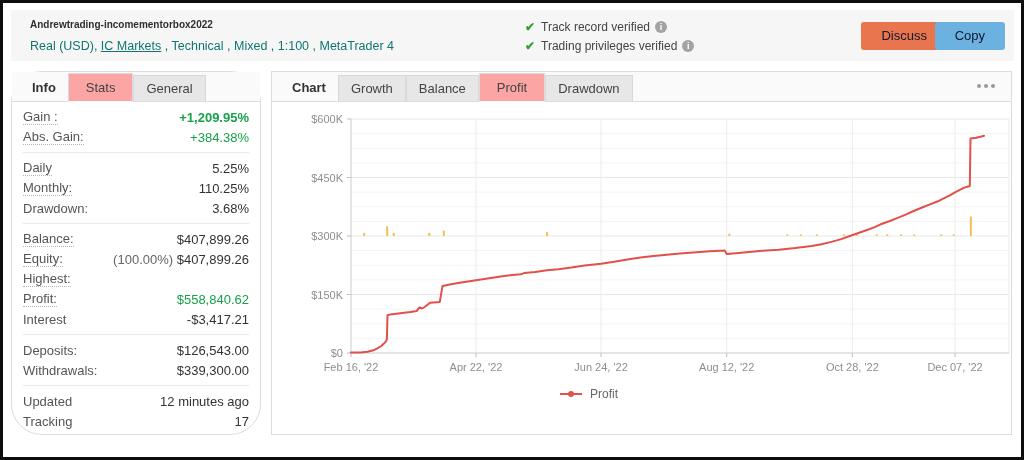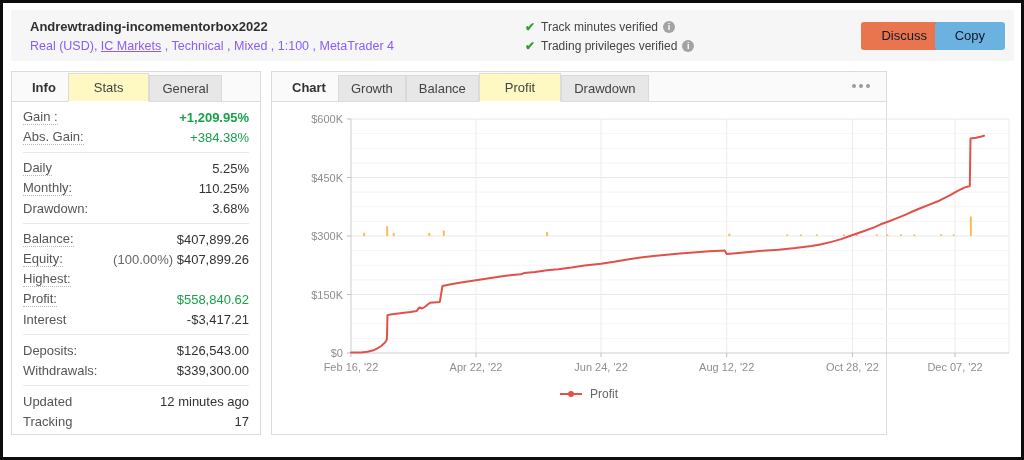--- a/index.html
+++ b/index.html
@@ -1,40 +1,40 @@
 <!DOCTYPE html>
 <html><head>
 <meta charset="utf-8">
 <style>
   html,body{margin:0;padding:0;background:#fff;font-family:"Liberation Sans",sans-serif;}
   #frame{position:relative;width:1024px;height:460px;box-sizing:border-box;border:3px solid #0d0d0d;background:#fff;overflow:hidden;}
 
   
   .header{position:absolute;left:8px;top:7px;width:1003px;height:51px;background:#f6f6f6;border-radius:2px;}
-  .acct-title{position:absolute;left:19px;top:9px;font-size:13px;font-weight:bold;color:#2f2f2f;}
-  .acct-sub{position:absolute;left:19px;top:29px;font-size:12.5px;color:#8b5cf6;}
+  .acct-title{position:absolute;left:19px;top:9px;font-size:10px;font-weight:bold;color:#2f2f2f;}
+  .acct-sub{position:absolute;left:19px;top:29px;font-size:12.5px;color:#0f766e;}
   .acct-sub .broker{text-decoration:underline;cursor:pointer;}
   .verified{position:absolute;left:514px;top:7px;}
   .vrow{display:flex;align-items:center;height:19px;font-size:12px;color:#444;}
   .check{color:#2ca12c;font-size:12px;font-weight:bold;margin-right:6px;}
   .info-i{display:inline-block;width:12px;height:12px;margin-left:5px;border-radius:50%;background:#a3a3a3;color:#fff;font-size:9px;font-weight:bold;line-height:12px;text-align:center;}
   .btn{position:absolute;top:12px;height:28px;line-height:28px;border-radius:3px;color:#0f172a;font-size:13px;padding:0 20px;cursor:pointer;}
   .btn.discuss{right:67px;background:#e8754e;}
   .btn.copy{right:9px;background:#6cb2e1;}
 
   
   .panel{position:absolute;background:#fff;border:1px solid #dcdcdc;box-sizing:border-box;}
-  #sidebar{left:8px;top:68px;width:250px;height:364px;}
-  #chartpanel{left:268px;top:68px;width:616px;height:364px;}
+  #sidebar{left:8px;top:68px;width:250px;height:364px;border-radius:31px;}
+  #chartpanel{left:268px;top:68px;width:741px;height:364px;}
 
   .tabbar{display:flex;align-items:flex-end;height:30px;background:#fafafa;border-bottom:1px solid #dcdcdc;padding-left:8px;box-sizing:border-box;position:relative;}
   .tab{font-size:13px;color:#444;padding:6px 12px 6px 12px;white-space:nowrap;}
   .tab.label{font-weight:bold;color:#333;}
   .tab.inactive{background:#e7e7e7;border:1px solid #d9d9d9;border-bottom:none;padding:5px 12px;cursor:pointer;}
-  .tab.active{background:#fef9c3;border:1px solid #dcdcdc;border-bottom:1px solid #fff;margin-bottom:-1px;padding:6px 25px;cursor:pointer;}
+  .tab.active{background:#fca5a5;border:1px solid #dcdcdc;border-bottom:1px solid #fff;margin-bottom:-1px;padding:6px 17px;cursor:pointer;}
   .menu-dots{position:absolute;right:16px;top:12px;display:flex;gap:3px;cursor:pointer;}
   .menu-dots i{width:4px;height:4px;border-radius:50%;background:#9a9a9a;}
 
   
   #sidebar-rows{padding:5px 11px 0 11px;}
   .srow{display:flex;justify-content:space-between;align-items:center;height:20px;font-size:13px;}
   .slabel{color:#555;}
   .slabel.dotted{border-bottom:1px dotted #b5b5b5;cursor:help;}
   .svalue{color:#333;}
   .svalue.green{color:#17a24a;}
@@ -51,21 +51,21 @@
 <body>
 
 <div id="frame">
 
   <div class="header">
     <div class="acct-title">Andrewtrading-incomementorbox2022</div>
     <div class="acct-sub"><span>Real (USD), </span><span class="broker">IC Markets</span><span> , Technical , Mixed , 1:100 , MetaTrader 4</span></div>
     <div class="verified">
         <div class="vrow">
           <span class="check">✔</span>
-          <span>Track minutes verified</span>
+          <span>Track record verified</span>
           <span class="info-i">i</span>
         </div>
         <div class="vrow">
           <span class="check">✔</span>
           <span>Trading privileges verified</span>
           <span class="info-i">i</span>
         </div>
       </div>
     <div class="btn discuss">Discuss</div>
     <div class="btn copy">Copy</div>

